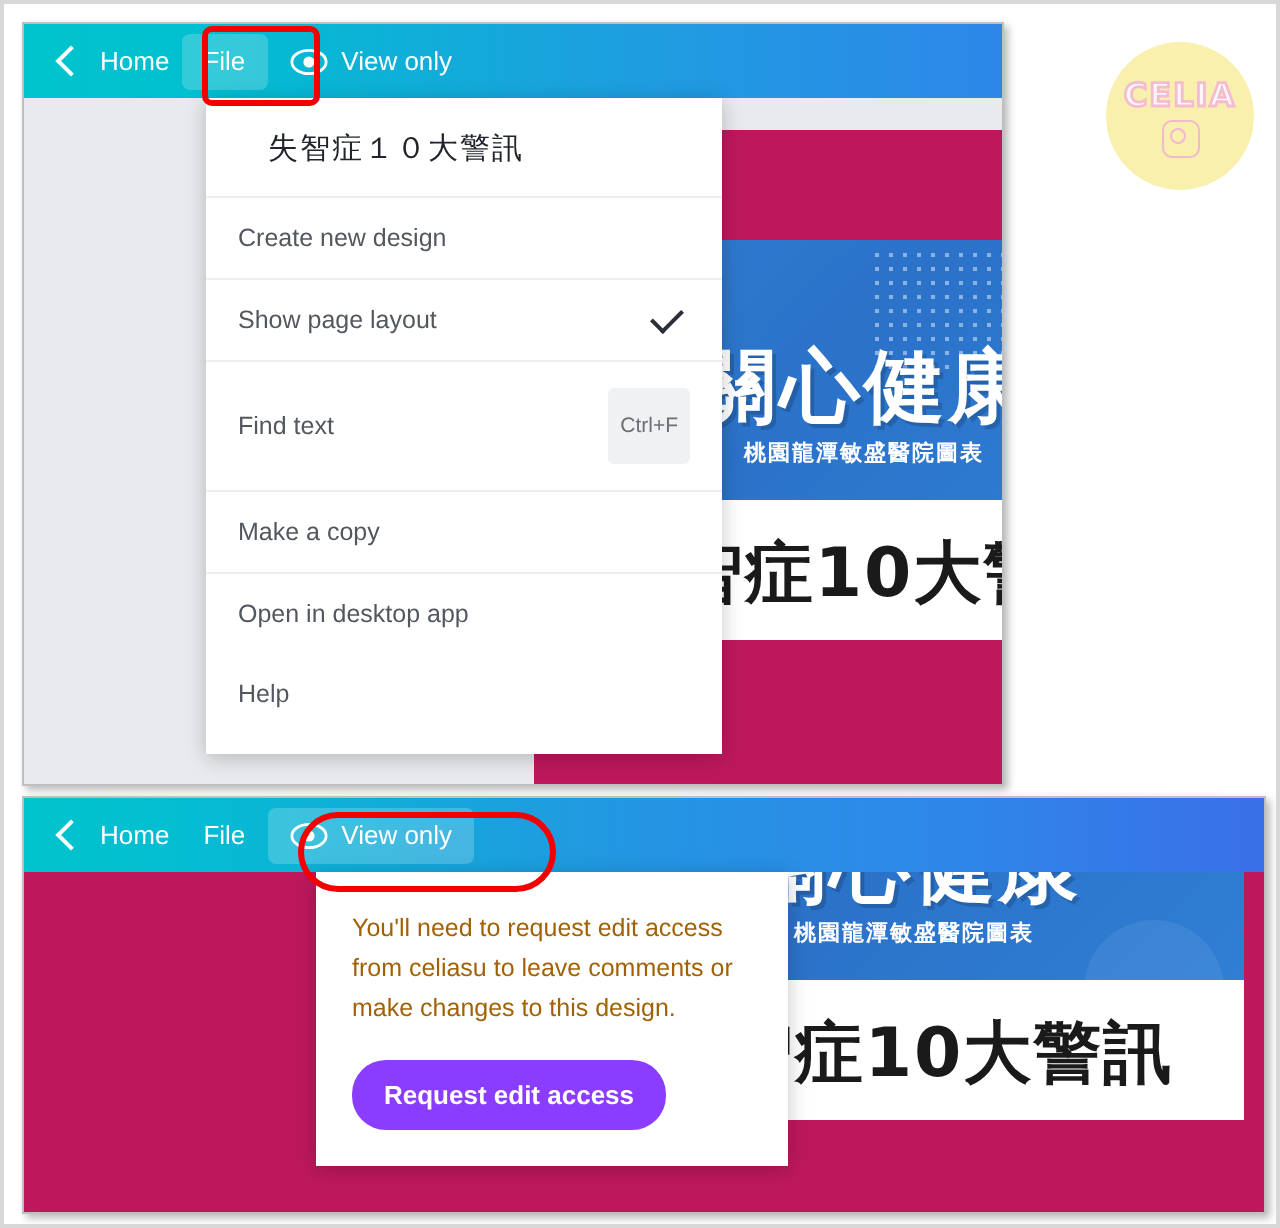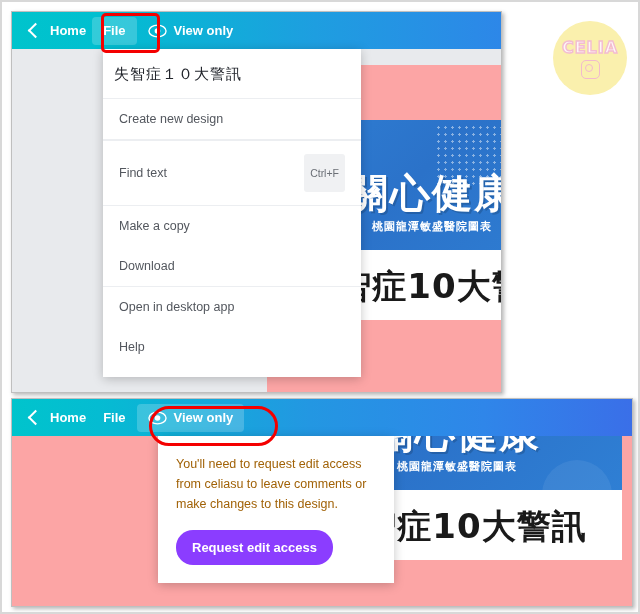--- a/index.html
+++ b/index.html
@@ -46,21 +46,21 @@
   }
   .tb-item {
     display: flex;
     align-items: center;
     gap: 7px;
     height: 28px;
     padding: 0 11px;
     border-radius: 4px;
     color: #ffffff;
     font-size: 13px;
-    font-weight: bold;
+    font-weight: normal;
     white-space: nowrap;
     cursor: pointer;
     user-select: none;
   }
   .tb-item.back { padding-left: 4px; padding-right: 6px; }
   .tb-item.active { background: rgba(255,255,255,0.20); }
   .chev {
     display: inline-block;
     width: 9px; height: 9px;
     border-left: 2px solid #ffffff;
@@ -79,21 +79,21 @@
   .canvas-strip {
     position: absolute;
     left: 255px; top: 0; right: 0;
     height: 16px;
     background: #e8eaed;
     border-bottom: 1px solid #dcdfe3;
   }
   .canvas-white {
     position: absolute;
     left: 255px; top: 16px; right: 0; bottom: 0;
-    background: #fca5a5;
+    background: #be185d;
     overflow: hidden;
   }
   .panel-bottom .canvas-white { left: 0; top: 0; }
   .panel-bottom .editor-body { background: #ffffff; }
 
   
   .design {
     position: absolute;
     left: 0;
     width: 330px;
@@ -156,21 +156,21 @@
     top: 37px;
     width: 258px;
     background: #ffffff;
     box-shadow: 0 2px 10px rgba(0,0,0,0.22);
     font-size: 12.5px;
     color: #4b4f56;
     z-index: 20;
     padding-bottom: 10px;
   }
   .menu-title {
-    padding: 16px 16px 14px 11px;
+    padding: 16px 16px 14px 31px;
     font-size: 15px;
     color: #21242b;
     font-family: "DejaVu Sans", sans-serif;
     letter-spacing: 1px;
   }
   .menu-sep { height: 1px; background: #eceef1; }
   .menu-item {
     display: flex;
     align-items: center;
     justify-content: space-between;
@@ -317,33 +317,34 @@
 
     <div class="menu">
       <div class="menu-title">失智症１０大警訊</div>
       <div class="menu-sep"></div>
 
       <div class="menu-item">
         <span>Create new design</span>
       </div>
       <div class="menu-sep"></div>
 
+      <div class="menu-item">
+        <span>Show page layout</span>
+        <span class="check"></span>
+      </div>
       <div class="menu-sep"></div>
 
       <div class="menu-item">
         <span>Find text</span>
         <span class="shortcut">Ctrl+F</span>
       </div>
       <div class="menu-sep"></div>
 
       <div class="menu-item">
         <span>Make a copy</span>
-      </div>
-      <div class="menu-item">
-        <span>Download</span>
       </div>
       <div class="menu-sep"></div>
 
       <div class="menu-item">
         <span>Open in desktop app</span>
       </div>
       <div class="menu-item">
         <span>Help</span>
       </div>
     </div>

